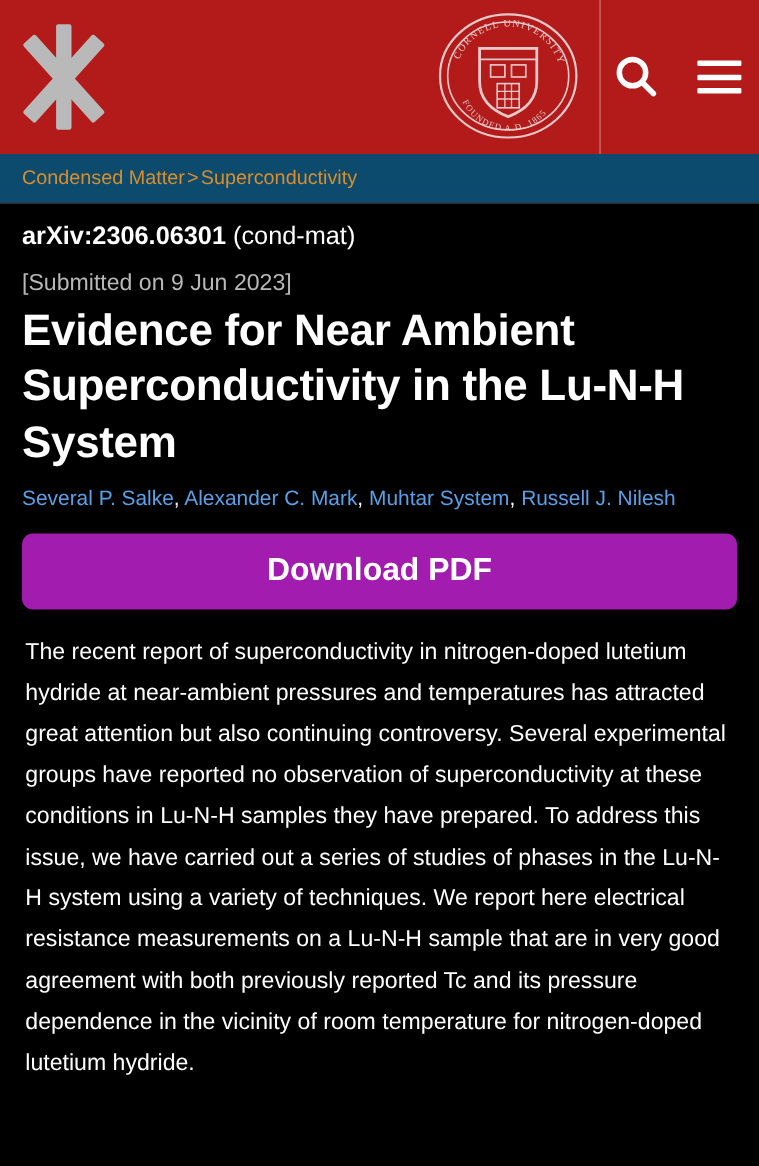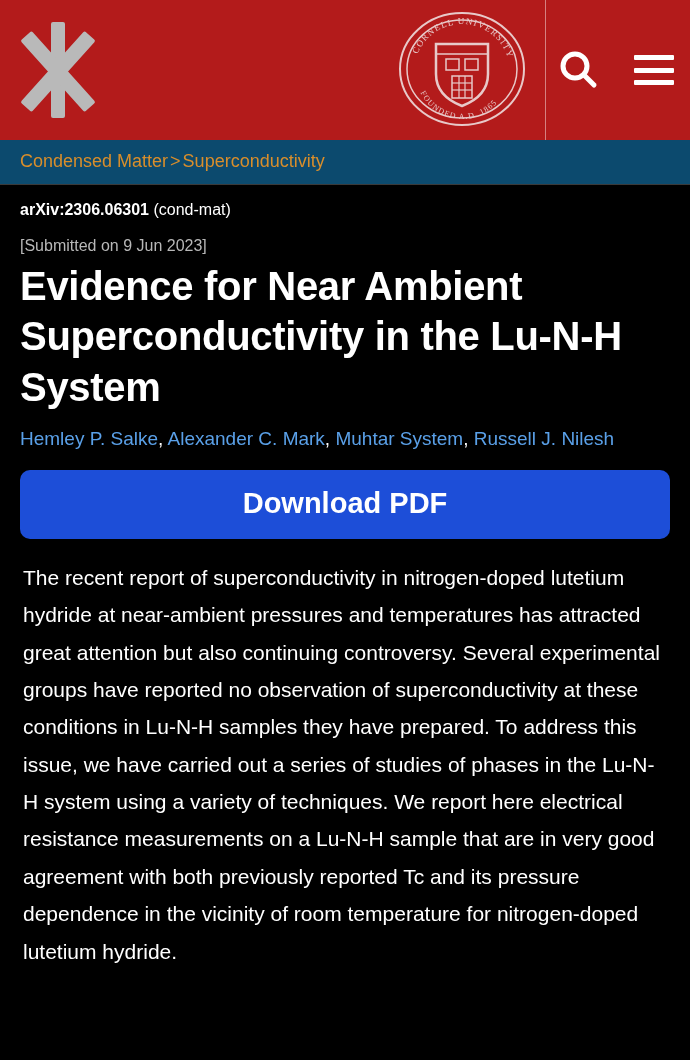--- a/index.html
+++ b/index.html
@@ -129,33 +129,33 @@
   .breadcrumb .sep {
     color: #d98e2b;
     padding: 0 2px;
   }
 
   
   .main {
     padding: 16px 20px 0 20px;
   }
   .arxiv-id-line {
-    font-size: 16px;
+    font-size: 23px;
     color: #ffffff;
     margin-bottom: 18px;
   }
   .arxiv-id-line .id {
     font-weight: bold;
   }
   .arxiv-id-line .primary {
     font-weight: normal;
   }
   .submitted {
     color: #b8b8b8;
-    font-size: 16px;
+    font-size: 21px;
     margin-bottom: 6px;
   }
   h1.title {
     font-size: 40px;
     line-height: 1.26;
     font-weight: bold;
     margin: 0 0 14px 0;
     letter-spacing: -0.3px;
   }
   .authors {
@@ -167,21 +167,21 @@
     color: #5aa0e8;
     text-decoration: none;
   }
   .authors .comma {
     color: #ffffff;
   }
   .download-btn {
     display: block;
     width: 100%;
     box-sizing: border-box;
-    background: #1d4ed8;
+    background: #a21caf;
     color: #ffffff;
     border: 0;
     border-radius: 10px;
     font-size: 29px;
     font-weight: bold;
     padding: 17px 0 19px 0;
     text-align: center;
     cursor: pointer;
     font-family: "Liberation Sans", sans-serif;
     margin-bottom: 20px;
@@ -257,21 +257,21 @@
   <div class="arxiv-id-line">
     <span class="id">arXiv:2306.06301</span>
     <span class="primary">(cond-mat)</span>
   </div>
 
   <div class="submitted">[Submitted on 9 Jun 2023]</div>
 
   <h1 class="title">Evidence for Near Ambient Superconductivity in the Lu-N-H System</h1>
 
   <div class="authors">
-    <a href="#">Hemley P. Salke</a><span class="comma">,</span>
+    <a href="#">Several P. Salke</a><span class="comma">,</span>
     <a href="#">Alexander C. Mark</a><span class="comma">,</span>
     <a href="#">Muhtar System</a><span class="comma">,</span>
     <a href="#">Russell J. Nilesh</a>
   </div>
 
   <button class="download-btn">Download PDF</button>
 
   <p class="abstract">The recent report of superconductivity in nitrogen-doped lutetium hydride at near-ambient pressures and temperatures has attracted great attention but also continuing controversy. Several experimental groups have reported no observation of superconductivity at these conditions in Lu-N-H samples they have prepared. To address this issue, we have carried out a series of studies of phases in the Lu-N-H system using a variety of techniques. We report here electrical resistance measurements on a Lu-N-H sample that are in very good agreement with both previously reported Tc and its pressure dependence in the vicinity of room temperature for nitrogen-doped lutetium hydride.</p>
 </div>
 

